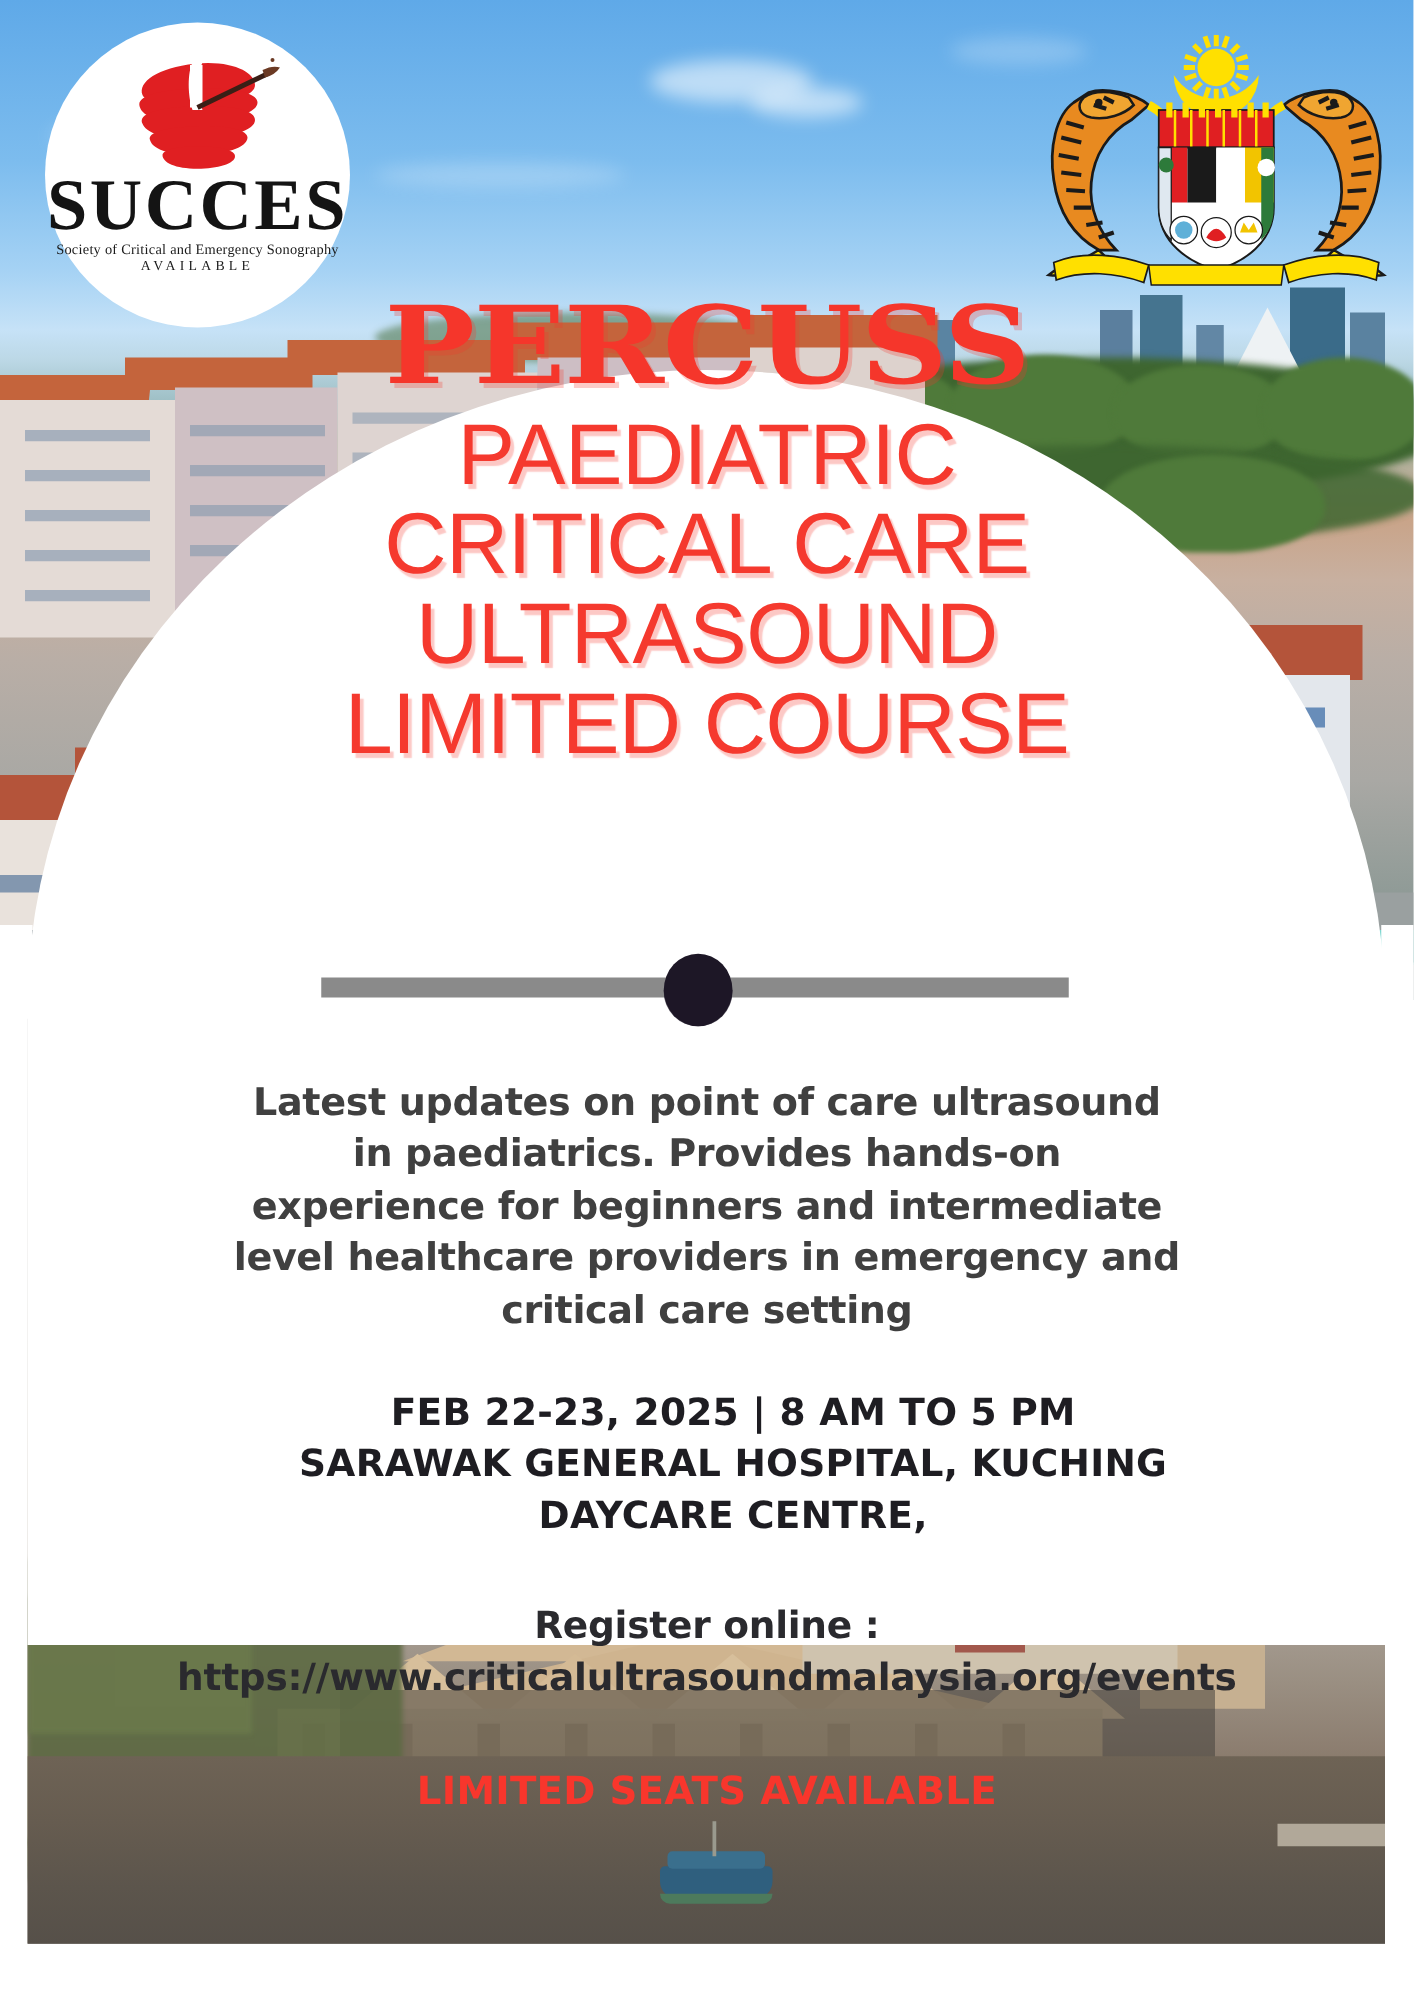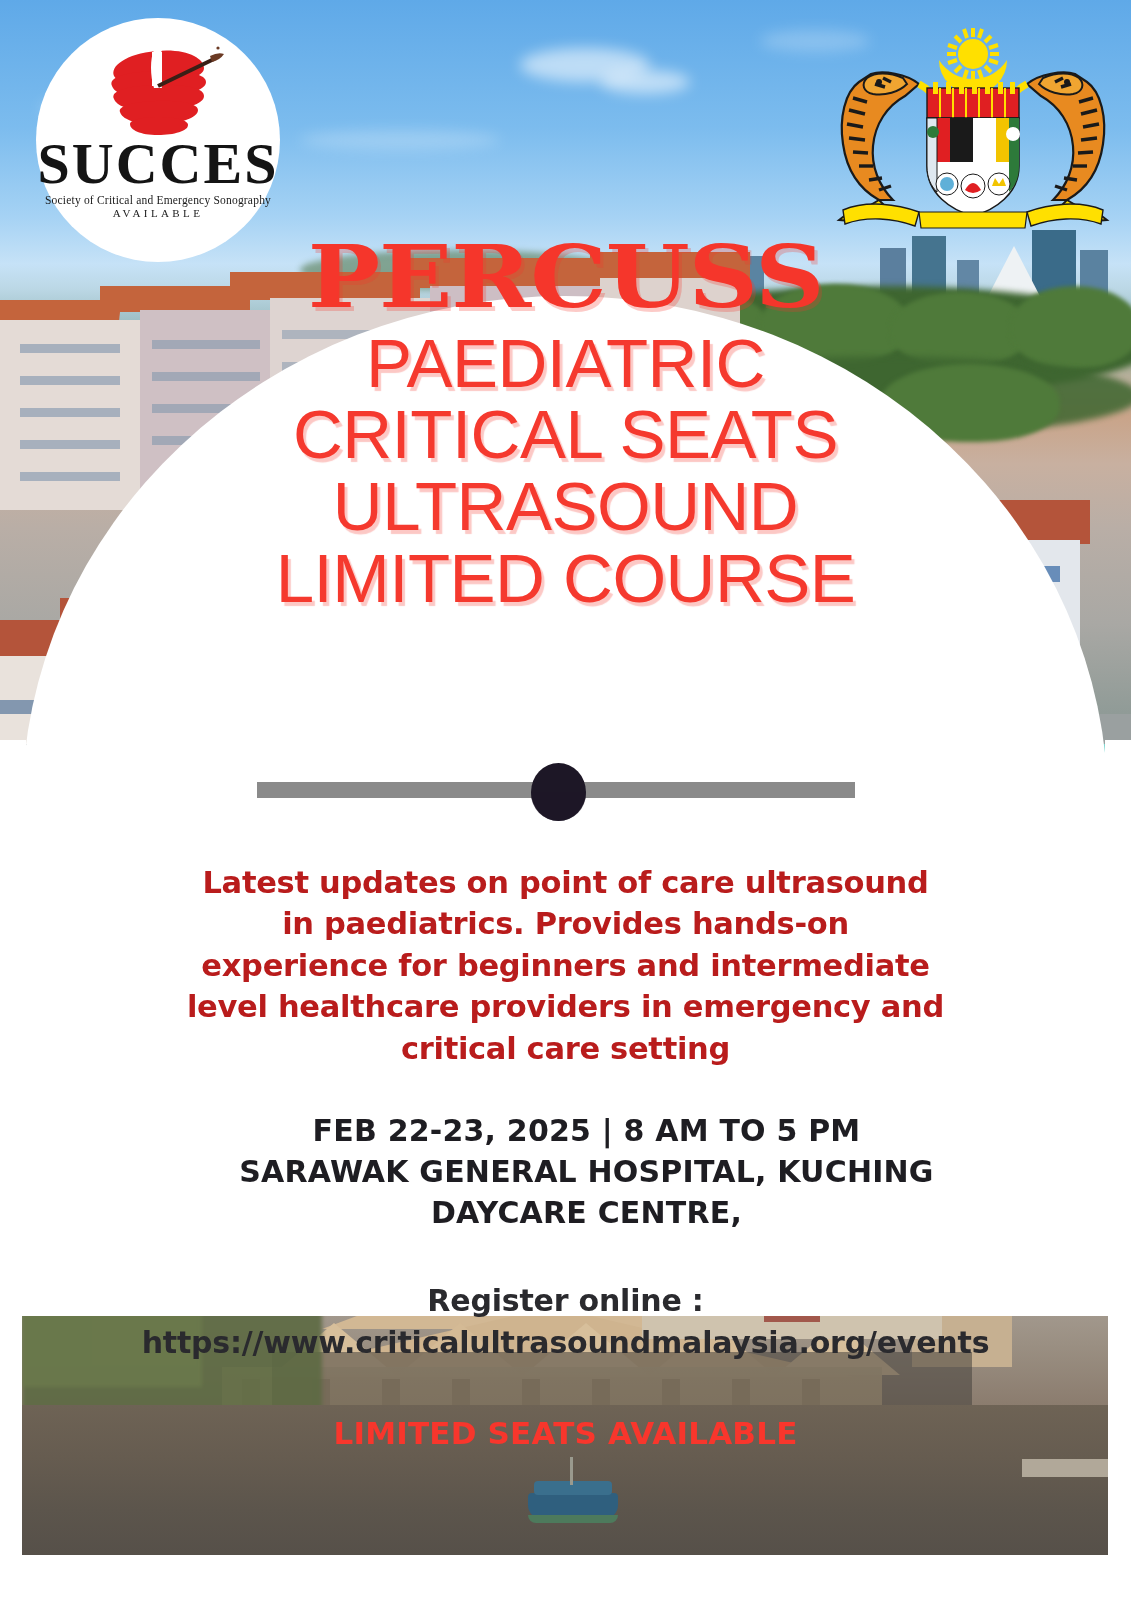--- a/index.html
+++ b/index.html
@@ -121,21 +121,21 @@
   .riverwall{position:absolute;left:0;width:100%;background:#b8ae9e;}
   .greengrass{position:absolute;background:#5d6a43;filter:blur(2px);}
   .boat{position:absolute;}
 
   
   .body-copy{
     position:absolute;left:0;top:862px;width:1131px;text-align:center;z-index:20;
   }
   .desc{
     font-family:"DejaVu Sans", sans-serif;
-    font-weight:700;font-size:30.5px;line-height:1.36;color:#b91c1c;
+    font-weight:700;font-size:30.5px;line-height:1.36;color:#404040;
     margin:0 auto;width:760px;letter-spacing:-.3px;
   }
   .dateline{
     margin-top:42px;
     font-family:"DejaVu Sans", sans-serif;
     font-weight:700;font-size:30px;line-height:1.36;color:#1e1d22;letter-spacing:.2px;
   }
   .dateline div{white-space:nowrap;padding-left:42px;}
   .register{
     margin-top:46px;
@@ -421,21 +421,21 @@
       <path d="M20 196 C44 186 74 190 96 198 L92 212 C70 204 44 202 22 210 Z" fill="#ffe000" stroke="#1a1a1a" stroke-width="1.4"></path>
       <path d="M280 196 C256 186 226 190 204 198 L208 212 C230 204 256 202 278 210 Z" fill="#ffe000" stroke="#1a1a1a" stroke-width="1.4"></path>
       <path d="M96 198 L204 198 L202 214 L98 214 Z" fill="#ffe000" stroke="#1a1a1a" stroke-width="1.2"></path>
     </svg>
   </div>
 
   <div class="title-block">
     <div class="percuss">PERCUSS</div>
     <div class="subtitle">
       <div>PAEDIATRIC</div>
-      <div>CRITICAL SEATS</div>
+      <div>CRITICAL CARE</div>
       <div>ULTRASOUND</div>
       <div>LIMITED COURSE</div>
     </div>
   </div>
 
   <div class="divider-bar"></div>
   <div class="divider-dot"></div>
   <div class="divider-dot-lower"></div>
 
   <div class="body-copy">

